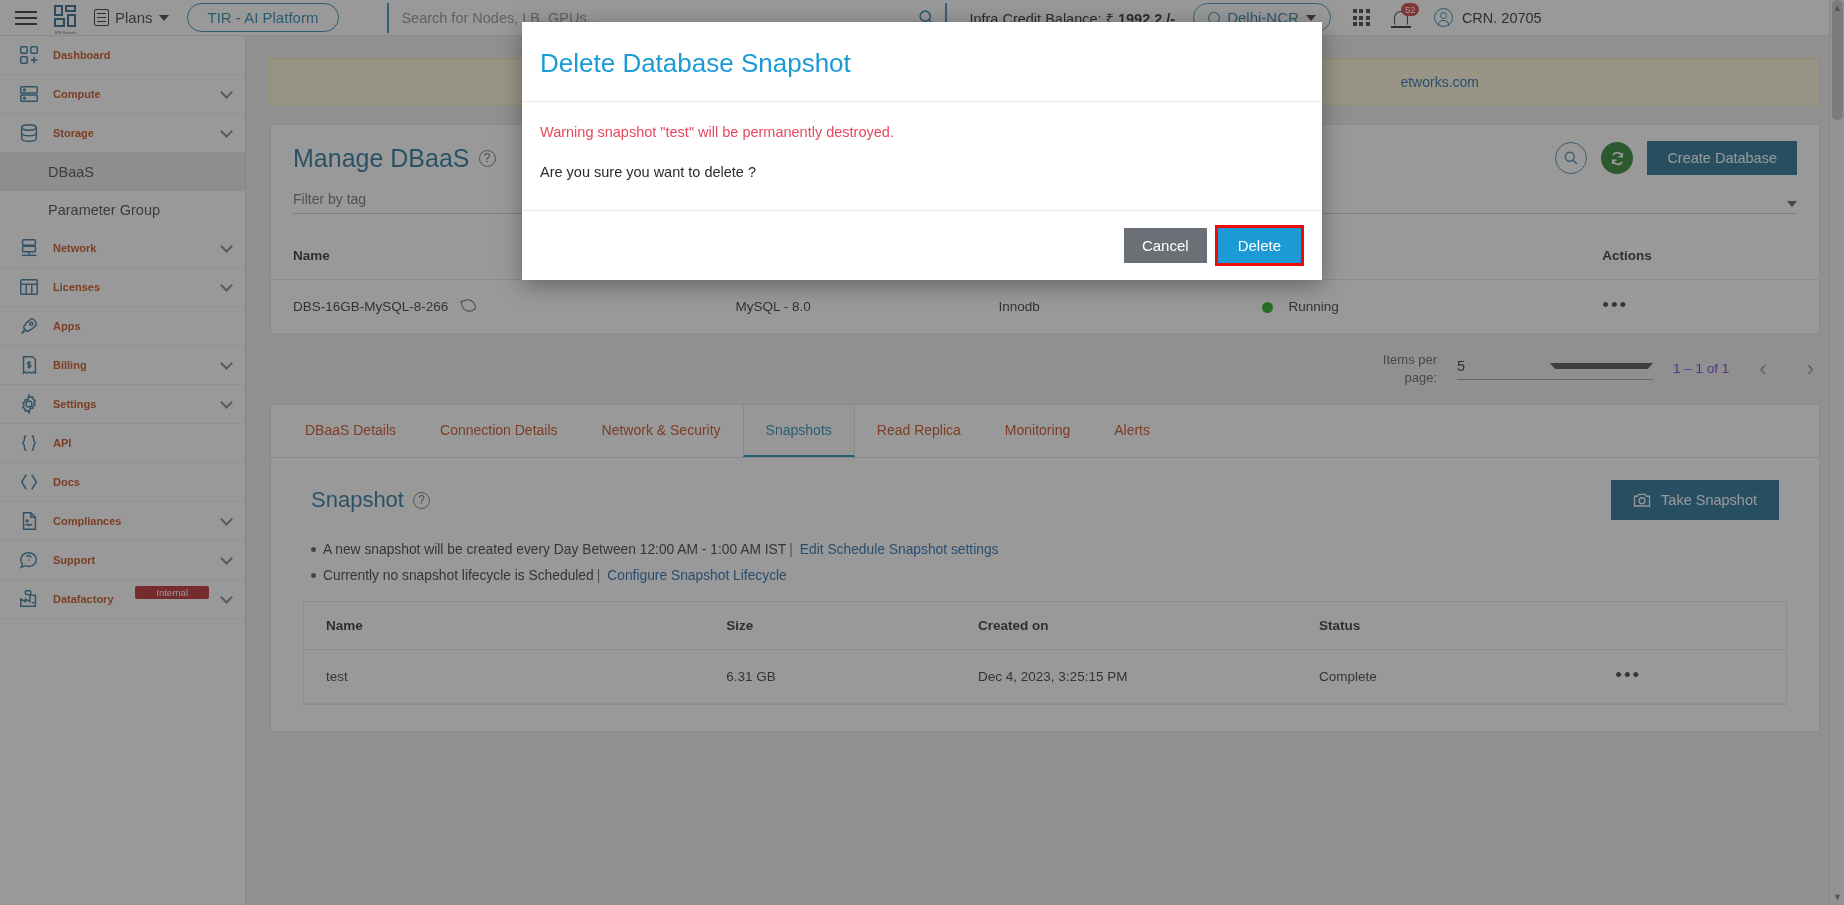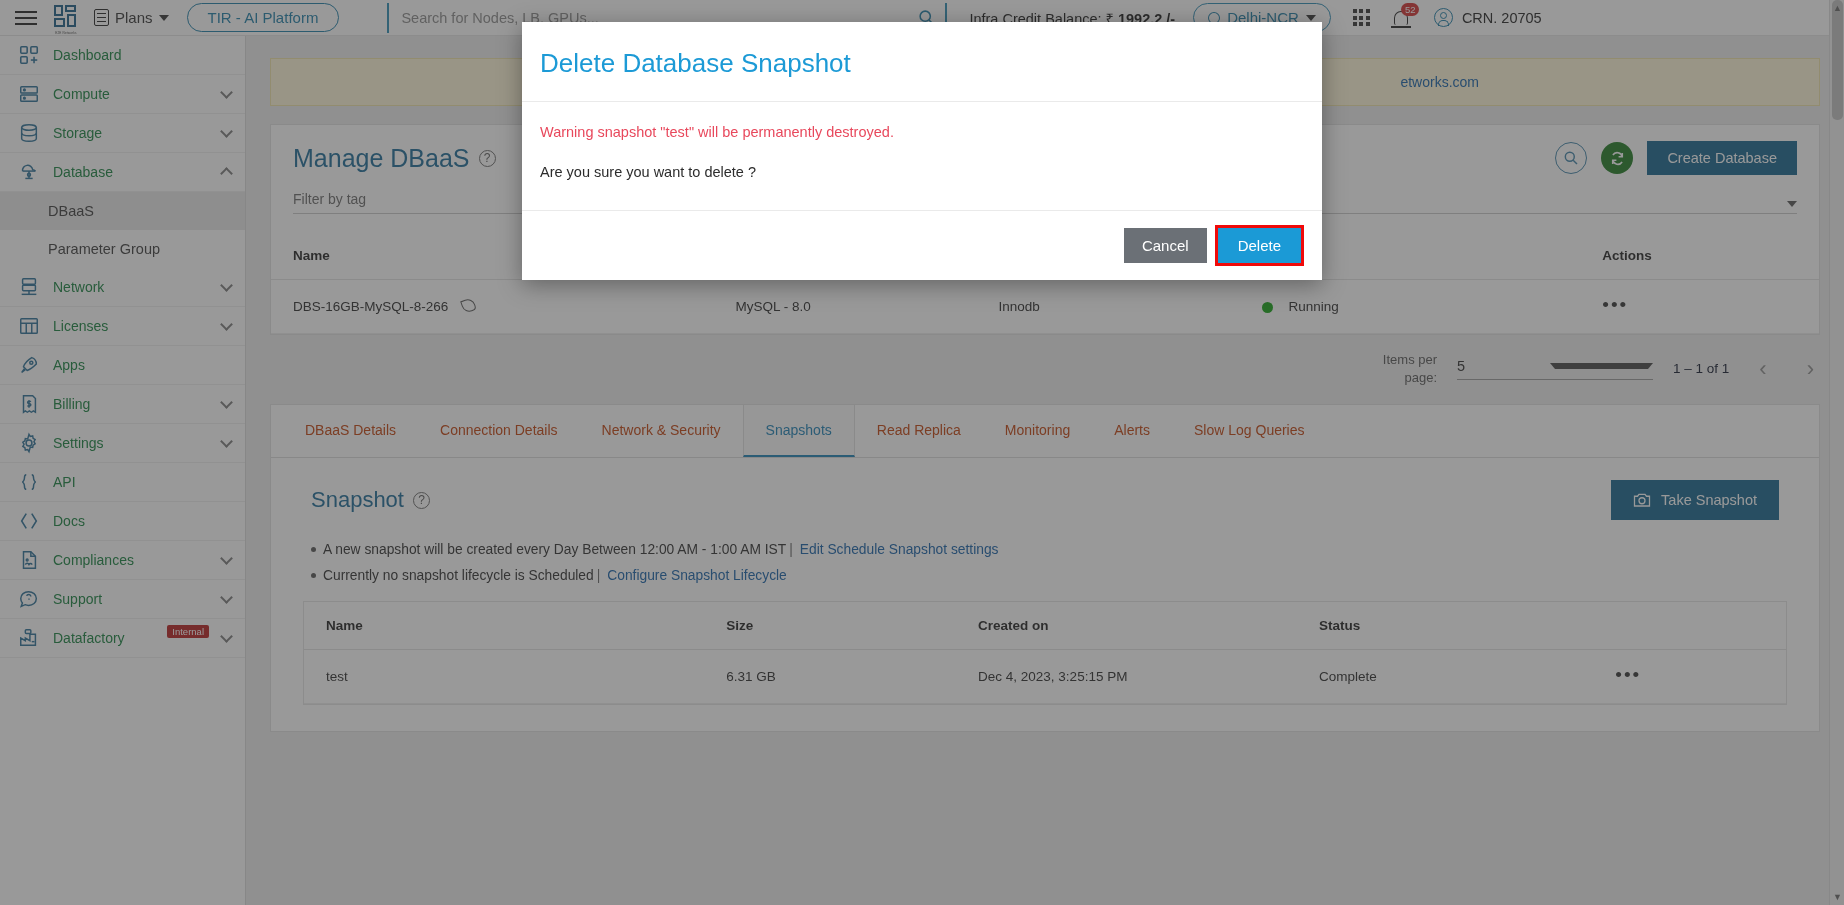--- a/index.html
+++ b/index.html
@@ -127,32 +127,32 @@
     background: #fff; border-right: 1px solid #dadada; overflow: hidden;
     z-index: 5;
   }
   .nav-item {
     height: 39px; display: flex; align-items: center; gap: 13px;
     padding: 0 14px 0 18px; cursor: pointer; position: relative;
     border-bottom: 1px solid #eeeeee;
   }
   .nav-item.sub { padding-left: 48px; border-bottom: none; height: 38px; }
   .nav-item.sub.active { background: #e9e9e9; }
-  .nav-label { font-size: 14px; color: #15803d; font-weight: normal; flex: 1; }
+  .nav-label { font-size: 11px; color: #c2410c; font-weight: bold; flex: 1; }
   .nav-item.sub .nav-label { font-weight: normal; font-size: 14.5px; color: #3b3b3b; }
   .nav-ico { width: 22px; height: 22px; flex: 0 0 22px; color: #2b6f96; }
   .nav-ico svg { width: 22px; height: 22px; display: block; }
   .chev {
     width: 9px; height: 9px; border-right: 2px solid #7a7a7a;
     border-bottom: 2px solid #7a7a7a; transform: rotate(45deg); margin-bottom: 4px;
   }
   .chev.up { transform: rotate(-135deg); margin-bottom: -3px; }
   .tag-internal {
     background: #b71c1c; color: #fff; font-size: 9.5px; border-radius: 2px;
-    padding: 1px 5px; margin-left: 3px; position: relative; top: -7px;
+    padding: 1px 21px; margin-left: 3px; position: relative; top: -7px;
   }
 
   
   .main {
     position: absolute; top: 36px; left: 246px; right: 0; bottom: 0;
     background: #ececec; overflow: hidden;
   }
   .notice-banner {
     margin: 22px 24px 0 24px; height: 48px; background: #fff7d8;
     border: 1px solid #f0e3a8; display: flex; align-items: center;
@@ -217,21 +217,21 @@
   .paginator {
     display: flex; align-items: center; justify-content: flex-end;
     gap: 20px; padding: 16px 20px 18px 0; font-size: 13px; color: #555;
   }
   .pg-lbl { width: 62px; line-height: 1.35; text-align: right; }
   .pg-select {
     width: 196px; border-bottom: 1px solid #9a9a9a; display: flex;
     align-items: center; padding-bottom: 5px; cursor: pointer;
   }
   .pg-select span { flex: 1; font-size: 14.5px; color: #2b2b2b; }
-  .pg-range { font-size: 13.5px; color: #0f172a; }
+  .pg-range { font-size: 13.5px; color: #6d28d9; }
   .pg-arrow { font-size: 22px; color: #8d8d8d; cursor: pointer; padding: 0 10px; }
 
   
   .tabs {
     display: flex; border-bottom: 1px solid #dcdcdc; padding: 0 12px;
   }
   .tab {
     padding: 17px 22px; font-size: 14px; color: #c2410c; cursor: pointer;
     white-space: nowrap;
   }
@@ -402,33 +402,20 @@
         <svg viewBox="0 0 24 24" fill="none" stroke="#2b6f96" stroke-width="1.6">
           <ellipse cx="12" cy="6" rx="8" ry="3"></ellipse>
             <path d="M4 6v12c0 1.7 3.6 3 8 3s8-1.3 8-3V6"></path>
           <path d="M4 12c0 1.7 3.6 3 8 3s8-1.3 8-3"></path>
         </svg>
       </span>
       <span class="nav-label">Storage</span>
       <span class="chev"></span>
     </div>
 
-    <div class="nav-item">
-      <span class="nav-ico">
-        <svg viewBox="0 0 24 24" fill="none" stroke="#2b6f96" stroke-width="1.6">
-          <path d="M5 11a5.5 5.5 0 0 1 11-1.5A4 4 0 0 1 19 11"></path>
-          <path d="M5 11h14"></path>
-            <line x1="12" y1="11" x2="12" y2="19"></line>
-          <line x1="8" y1="19" x2="16" y2="19"></line>
-            <circle cx="12" cy="15" r="1.6"></circle>
-        </svg>
-      </span>
-      <span class="nav-label">Database</span>
-      <span class="chev up"></span>
-    </div>
 
     <div class="nav-item sub active">
       <span class="nav-label">DBaaS</span>
     </div>
     <div class="nav-item sub">
       <span class="nav-label">Parameter Group</span>
     </div>
 
     <div class="nav-item">
       <span class="nav-ico">
@@ -629,21 +616,20 @@
 
     <div class="card" style="margin-top:0">
       <div class="tabs">
         <div class="tab">DBaaS Details</div>
         <div class="tab">Connection Details</div>
         <div class="tab">Network &amp; Security</div>
         <div class="tab active">Snapshots</div>
         <div class="tab">Read Replica</div>
         <div class="tab">Monitoring</div>
         <div class="tab">Alerts</div>
-        <div class="tab">Slow Log Queries</div>
       </div>
 
       <div class="snap-head">
         <span class="snap-title">Snapshot</span>
         <span class="help-ico">?</span>
         <button class="btn-snap">
           <svg width="18" height="16" viewBox="0 0 24 20" fill="none" stroke="#fff" stroke-width="1.7">
             <path d="M2 5h4l2-2.5h8L18 5h4v13H2z"></path>
               <circle cx="12" cy="11" r="4"></circle>
           </svg>

